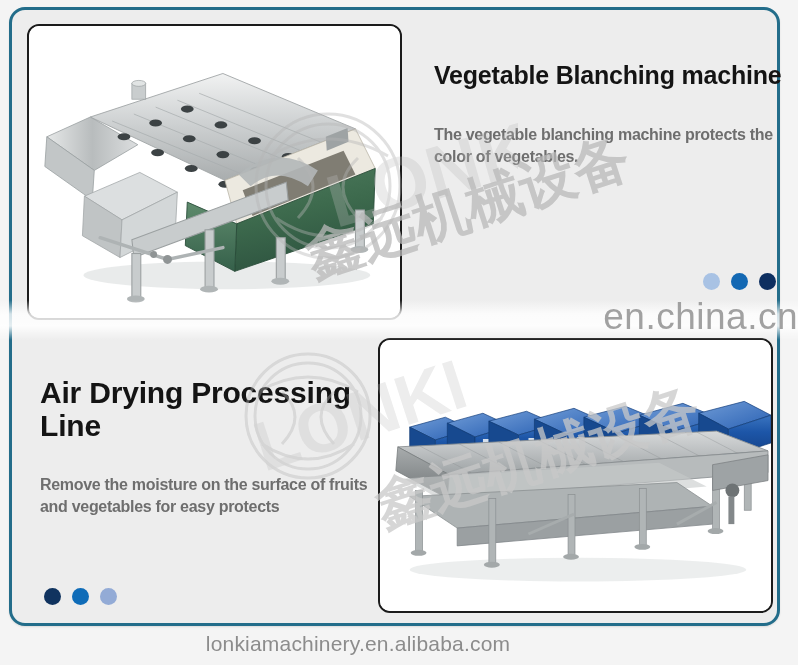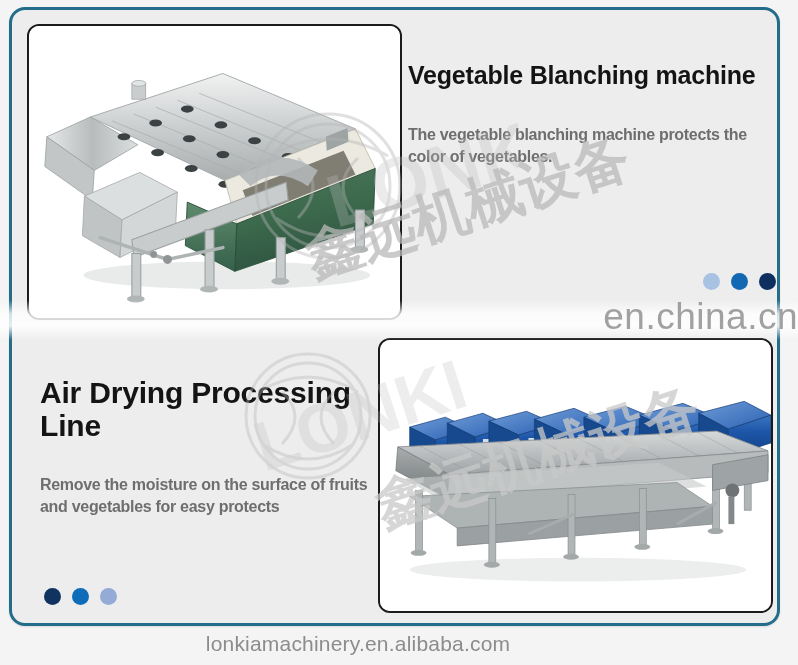--- a/index.html
+++ b/index.html
@@ -79,21 +79,21 @@
     inset: 0;
     display: block;
   }
 
   
   .block {
     position: absolute;
     z-index: 4;
   }
   .block-top-right {
-    left: 408px;
+    left: 434px;
     top: 62px;
     width: 350px;
   }
   .block-bottom-left {
     left: 40px;
     top: 376px;
     width: 335px;
   }
 
   .headline {

